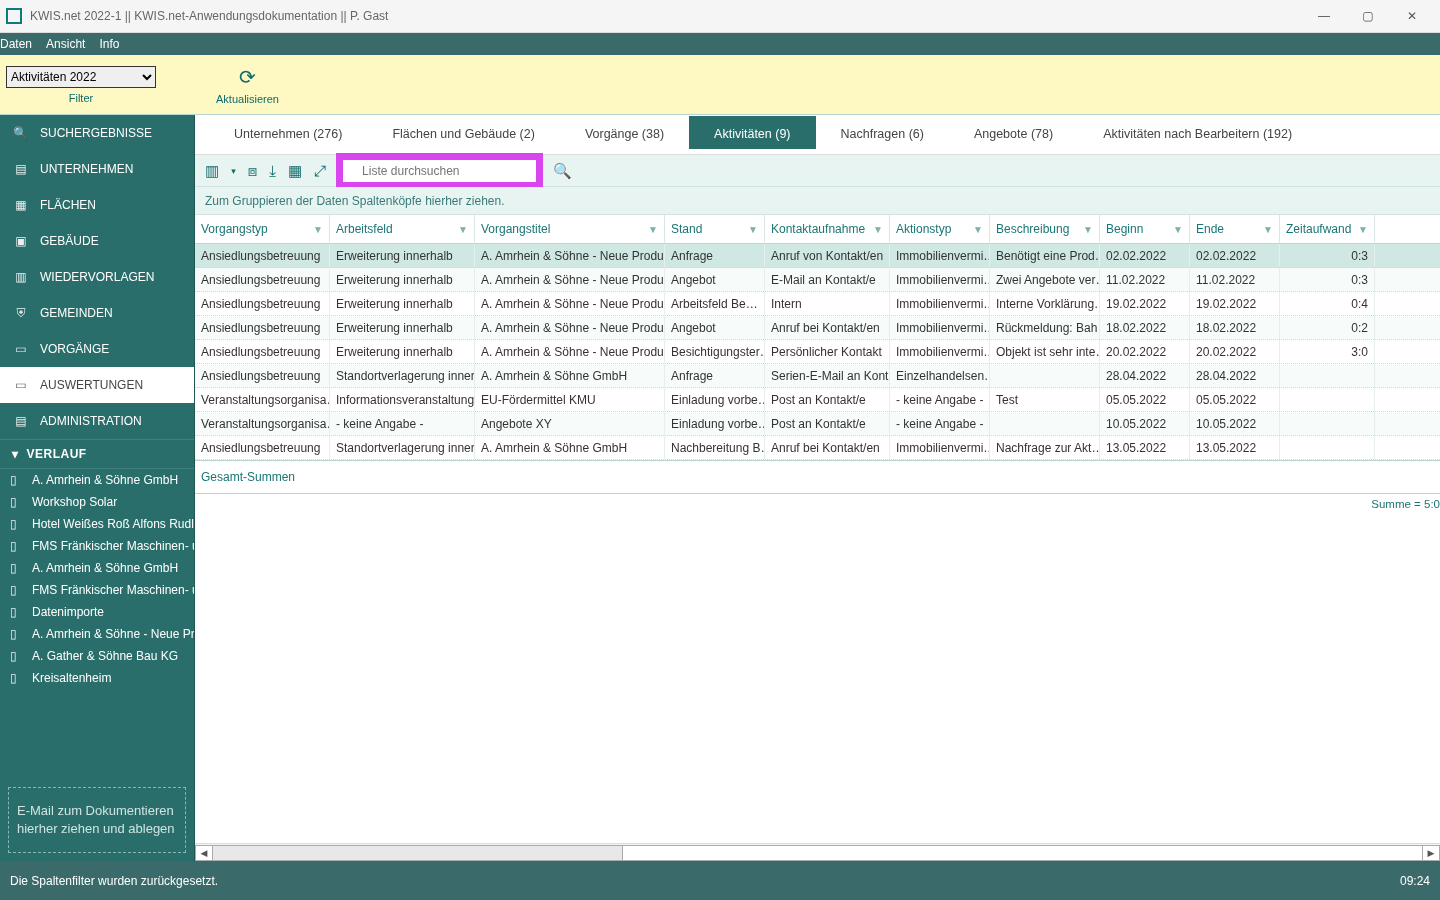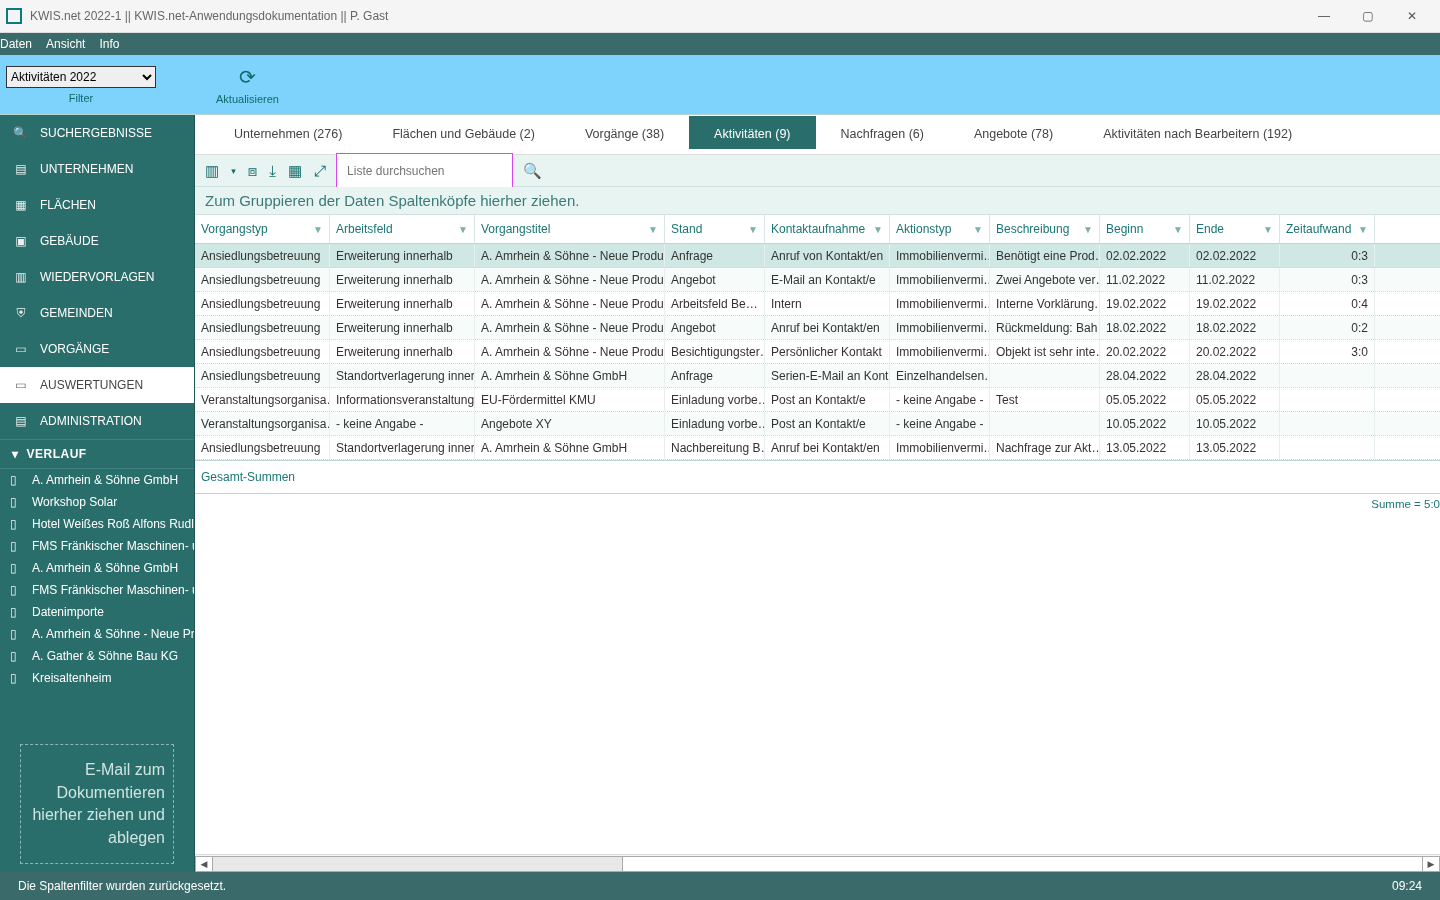--- a/index.html
+++ b/index.html
@@ -3,59 +3,59 @@
 <meta charset="utf-8">
 <style>
 *{box-sizing:border-box;margin:0;padding:0;font-family:"Segoe UI",Arial,sans-serif;font-size:12px}
 body{width:1440px;height:900px;overflow:hidden;background:#fff;display:flex;flex-direction:column}
 .titlebar{height:28px;background:#f5f5f5;display:flex;align-items:center;padding:16px 6px;border-bottom:1px solid #ddd;color:#666}
 .titlebar .app-icon{width:16px;height:16px;border:2px solid #0e7a7a;margin-right:8px;display:inline-block}
 .titlebar .title{flex:1}
 .titlebar .winbtn{width:44px;height:28px;display:flex;align-items:center;justify-content:center;color:#555;cursor:pointer}
 .menubar{height:22px;background:#3b6a6a;color:#fff;display:flex;align-items:center;padding:0 0;gap:14px}
 .menubar span{cursor:pointer}
-.toolbar{height:60px;background:#7dd3fc;display:flex;align-items:center;padding:0 6px;gap:60px;border-bottom:1px solid #b6d4d0}
+.toolbar{height:60px;background:#fef9c3;display:flex;align-items:center;padding:0 6px;gap:60px;border-bottom:1px solid #b6d4d0}
 .tool-col{display:flex;flex-direction:column;align-items:center;gap:4px}
 .tool-col select{width:150px;height:22px;border:1px solid #333}
 .tool-col .label{color:#0e6a6a;font-size:11px}
 .refresh-icon{color:#0e6a6a;font-size:20px}
 .body{flex:1;display:flex;min-height:0}
 .sidebar{width:195px;background:#2a6e6b;color:#fff;display:flex;flex-direction:column;border-right:1px solid #1f5553}
 .nav-item{display:flex;align-items:center;gap:10px;padding:9px 12px;cursor:pointer}
 .nav-item .icon{width:18px;height:18px;display:inline-flex;align-items:center;justify-content:center;opacity:.9}
 .nav-item.active{background:#fff;color:#444}
 .history-header{padding:7px 12px;font-weight:bold;letter-spacing:.5px;border-top:1px solid #3d827f;border-bottom:1px solid #3d827f;display:flex;align-items:center;gap:8px}
 .history-item{display:flex;align-items:center;gap:8px;padding:4px 10px;cursor:pointer;font-size:11.5px;white-space:nowrap;overflow:hidden;text-overflow:ellipsis}
 .history-item .icon{width:14px;opacity:.9;flex-shrink:0}
-.dropzone{margin:auto 20px 8px;border:1px dashed #88b8b4;padding:14px 8px;text-align:right;color:#cfe4e1;font-size:16px;line-height:1.4}
+.dropzone{margin:auto 8px 8px;border:1px dashed #88b8b4;padding:14px 8px;text-align:left;color:#cfe4e1;font-size:13px;line-height:1.4}
 .main{flex:1;display:flex;flex-direction:column;min-width:0}
 .tabs{height:40px;display:flex;align-items:flex-end;padding:5px 14px;gap:0;border-bottom:1px solid #ddd}
 .tab{padding:10px 24px 8px;color:#444;cursor:pointer;border:1px solid transparent;border-bottom:none;font-size:12.5px}
 .tab.active{background:#2a6e6b;color:#fff;border-color:#2a6e6b}
 .subtoolbar{height:32px;background:#e8f4f2;display:flex;align-items:center;padding:0 8px;gap:8px;border-bottom:1px solid #cfe2e0}
 .subtoolbar .tbtn{color:#0e6a6a;font-size:15px;cursor:pointer;padding:0 2px}
-.subtoolbar input{flex:0 0 130px;height:36px;border:1px solid #d946ef;padding:0 10px}
-.groupbar{height:28px;background:#e8f4f2;color:#3a7a77;padding:0 10px;display:flex;align-items:center;border-bottom:1px solid #cfe2e0;font-size:15px}
+.subtoolbar input{flex:0 0 130px;height:36px;border:7px solid #d946ef;padding:0 19px}
+.groupbar{height:28px;background:#e8f4f2;color:#3a7a77;padding:0 10px;display:flex;align-items:center;border-bottom:1px solid #cfe2e0;font-size:12px}
 .grid{flex:1;display:flex;flex-direction:column;min-height:0;overflow:hidden}
 .grid-head{display:flex;border-bottom:1px solid #bdd6d3;background:#fff}
 .gh{padding:7px 6px;border-right:1px solid #d9e6e4;color:#1b7575;display:flex;align-items:center;justify-content:space-between;font-size:12px;cursor:pointer;position:relative}
 .gh .fi{color:#7bb0ac;font-size:10px}
 .gr{display:flex;border-bottom:1px dotted #ccd9d7;height:24px;align-items:center}
 .gr.sel{background:#cfe8e4}
 .gr:nth-child(even):not(.sel){background:#f7fbfa}
 .gc{padding:0 6px;border-right:1px solid #e6efed;color:#333;white-space:nowrap;overflow:hidden;text-overflow:ellipsis;font-size:12px;height:100%;display:flex;align-items:center}
 .gc.num{justify-content:flex-end}
 .c0{width:135px}.c1{width:145px}.c2{width:190px}.c3{width:100px}.c4{width:125px}.c5{width:100px}.c6{width:110px}.c7{width:90px}.c8{width:90px}.c9{width:95px}
 .footer-row{display:flex;border-top:1px solid #bdd6d3;border-bottom:1px solid #bdd6d3;height:20px;background:#fff;align-items:center;padding:16px 6px;color:#1b7575;font-size:11.5px}
 .summe{text-align:right;color:#1b7575;font-size:11.5px;padding:4px 0 2px}
 .hscroll{height:18px;border-top:1px solid #ddd;display:flex;align-items:center;background:#f4f4f4}
 .hscroll .arrow{width:18px;height:16px;border:1px solid #aaa;background:#fff;display:flex;align-items:center;justify-content:center;cursor:pointer;font-size:9px;color:#555}
 .hscroll .track{flex:1;height:16px;border:1px solid #aaa;border-left:none;border-right:none;background:#fff;position:relative}
 .hscroll .thumb{position:absolute;left:0;top:0;height:100%;width:410px;background:#e8e8e8;border-right:1px solid #aaa}
-.statusbar{height:28px;background:#3b6a6a;color:#fff;display:flex;align-items:center;padding:0 18px;justify-content:space-between;font-size:11.5px}
+.statusbar{height:39px;background:#3b6a6a;color:#fff;display:flex;align-items:center;padding:0 10px;justify-content:space-between;font-size:11.5px}
 </style>
 </head>
 <body>
 
 <div class="titlebar">
   <span class="app-icon"></span>
   <span class="title">KWIS.net 2022-1 || KWIS.net-Anwendungsdokumentation || P. Gast</span>
   <div class="winbtn">—</div>
   <div class="winbtn">▢</div>
   <div class="winbtn">✕</div>

